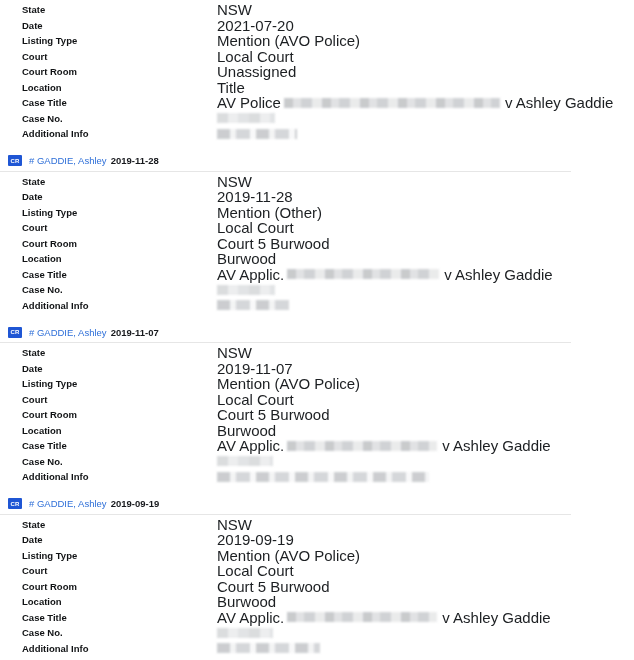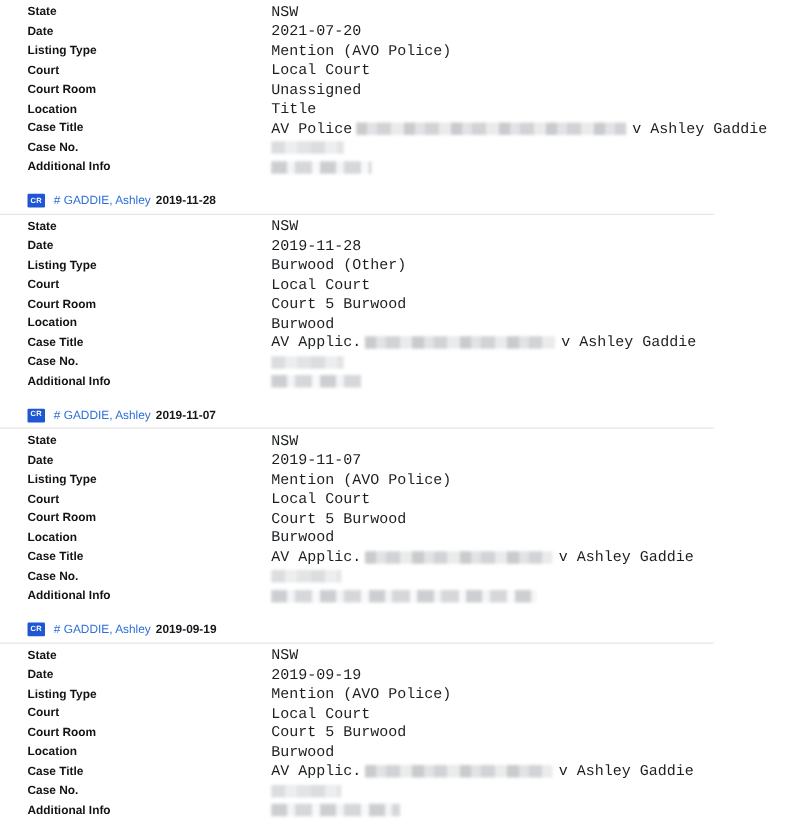--- a/index.html
+++ b/index.html
@@ -24,21 +24,21 @@
   }
 
   
   .record {
     position: relative;
   }
   .record-header {
     display: flex;
     align-items: center;
     height: 16px;
-    padding-left: 22px;
+    padding-left: 8px;
     margin-top: 5px;
     margin-bottom: 2px;
   }
   .badge {
     display: inline-flex;
     align-items: center;
     justify-content: center;
     width: 14px;
     height: 11px;
     background: #1f56d4;
@@ -82,26 +82,25 @@
   }
   .row-label {
     width: 195px;
     flex: 0 0 195px;
     font-size: 9.5px;
     font-weight: 700;
     color: #111315;
     white-space: nowrap;
   }
   .row-value {
-    font-size: 12px;
+    font-size: 15px;
     color: #1c1f22;
     white-space: nowrap;
     display: flex;
     align-items: center;
-    font-family: Liberation Mono, monospace;
   }
   .row-value .txt { white-space: pre; }
 
   
   .redact {
     display: inline-block;
     height: 10px;
     vertical-align: middle;
     background:
       repeating-linear-gradient(90deg,
@@ -207,21 +206,21 @@
           <div class="row">
             <div class="row-label">State</div>
             <div class="row-value">NSW</div>
           </div>
           <div class="row">
             <div class="row-label">Date</div>
             <div class="row-value">2019-11-28</div>
           </div>
           <div class="row">
             <div class="row-label">Listing Type</div>
-            <div class="row-value">Burwood (Other)</div>
+            <div class="row-value">Mention (Other)</div>
           </div>
           <div class="row">
             <div class="row-label">Court</div>
             <div class="row-value">Local Court</div>
           </div>
           <div class="row">
             <div class="row-label">Court Room</div>
             <div class="row-value">Court 5 Burwood</div>
           </div>
           <div class="row">

